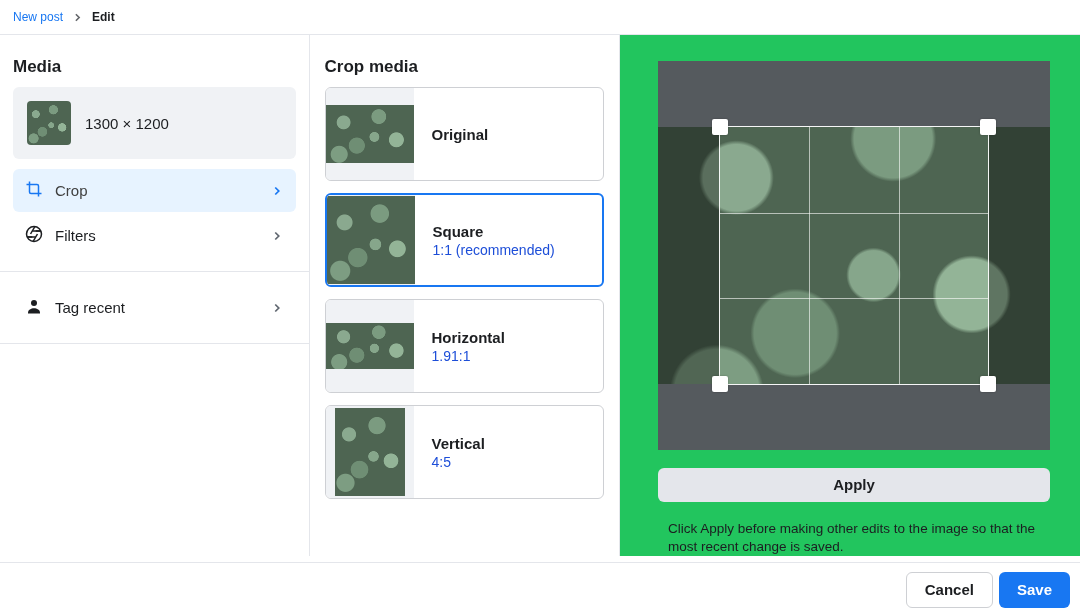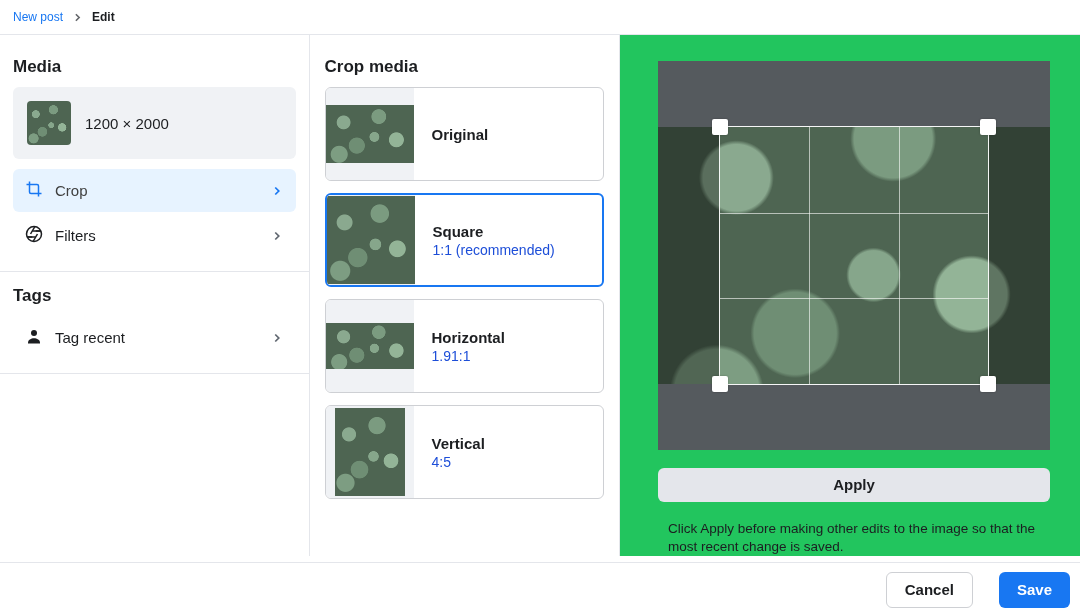--- a/index.html
+++ b/index.html
@@ -172,21 +172,21 @@
   }
   
   .footer {
     position:absolute;
     bottom:0; left:0; right:0;
     height:54px;
     border-top:1px solid #e4e6eb;
     display:flex;
     align-items:center;
     justify-content:flex-end;
-    gap:26px;
+    gap:6px;
     padding: 0 10px;
     background:#fff;
   }
   .btn {
     height:36px;
     padding:0 18px;
     border-radius:6px;
     font-weight:600;
     font-size:15px;
     cursor:pointer;
@@ -226,21 +226,21 @@
   <span class="current">Edit</span>
 </div>
 
 <div class="content">
 
   <div class="col-left">
     <div class="section-title">Media</div>
 
     <div class="media-item">
       <div class="thumb-sm succulent"></div>
-      <div class="dims">1200 × 2000</div>
+      <div class="dims">1300 × 1200</div>
     </div>
 
     <div class="menu-item active">
       <div class="left">
         <span class="icon">
           <svg width="18" height="18" viewBox="0 0 24 24" fill="none" stroke="#1877f2" stroke-width="2">
               <path d="M6 2v14a2 2 0 0 0 2 2h14"></path>
               <path d="M18 22V8a2 2 0 0 0-2-2H2"></path>
             </svg>
         </span>
@@ -270,21 +270,20 @@
       </div>
       <span class="chev">
         <svg width="14" height="14" viewBox="0 0 24 24" fill="none" stroke="#606770" stroke-width="3">
             <polyline points="9 18 15 12 9 6"></polyline>
           </svg>
       </span>
     </div>
 
     <div class="divider"></div>
 
-    <div class="section-title">Tags</div>
 
     <div class="menu-item">
       <div class="left">
         <span class="icon">
           <svg width="18" height="18" viewBox="0 0 24 24" fill="#1c1e21">
               <circle cx="12" cy="8" r="4"></circle>
               <path d="M4 21c0-4 4-6 8-6s8 2 8 6v1H4z"></path>
             </svg>
         </span>
         <span>Tag recent</span>

